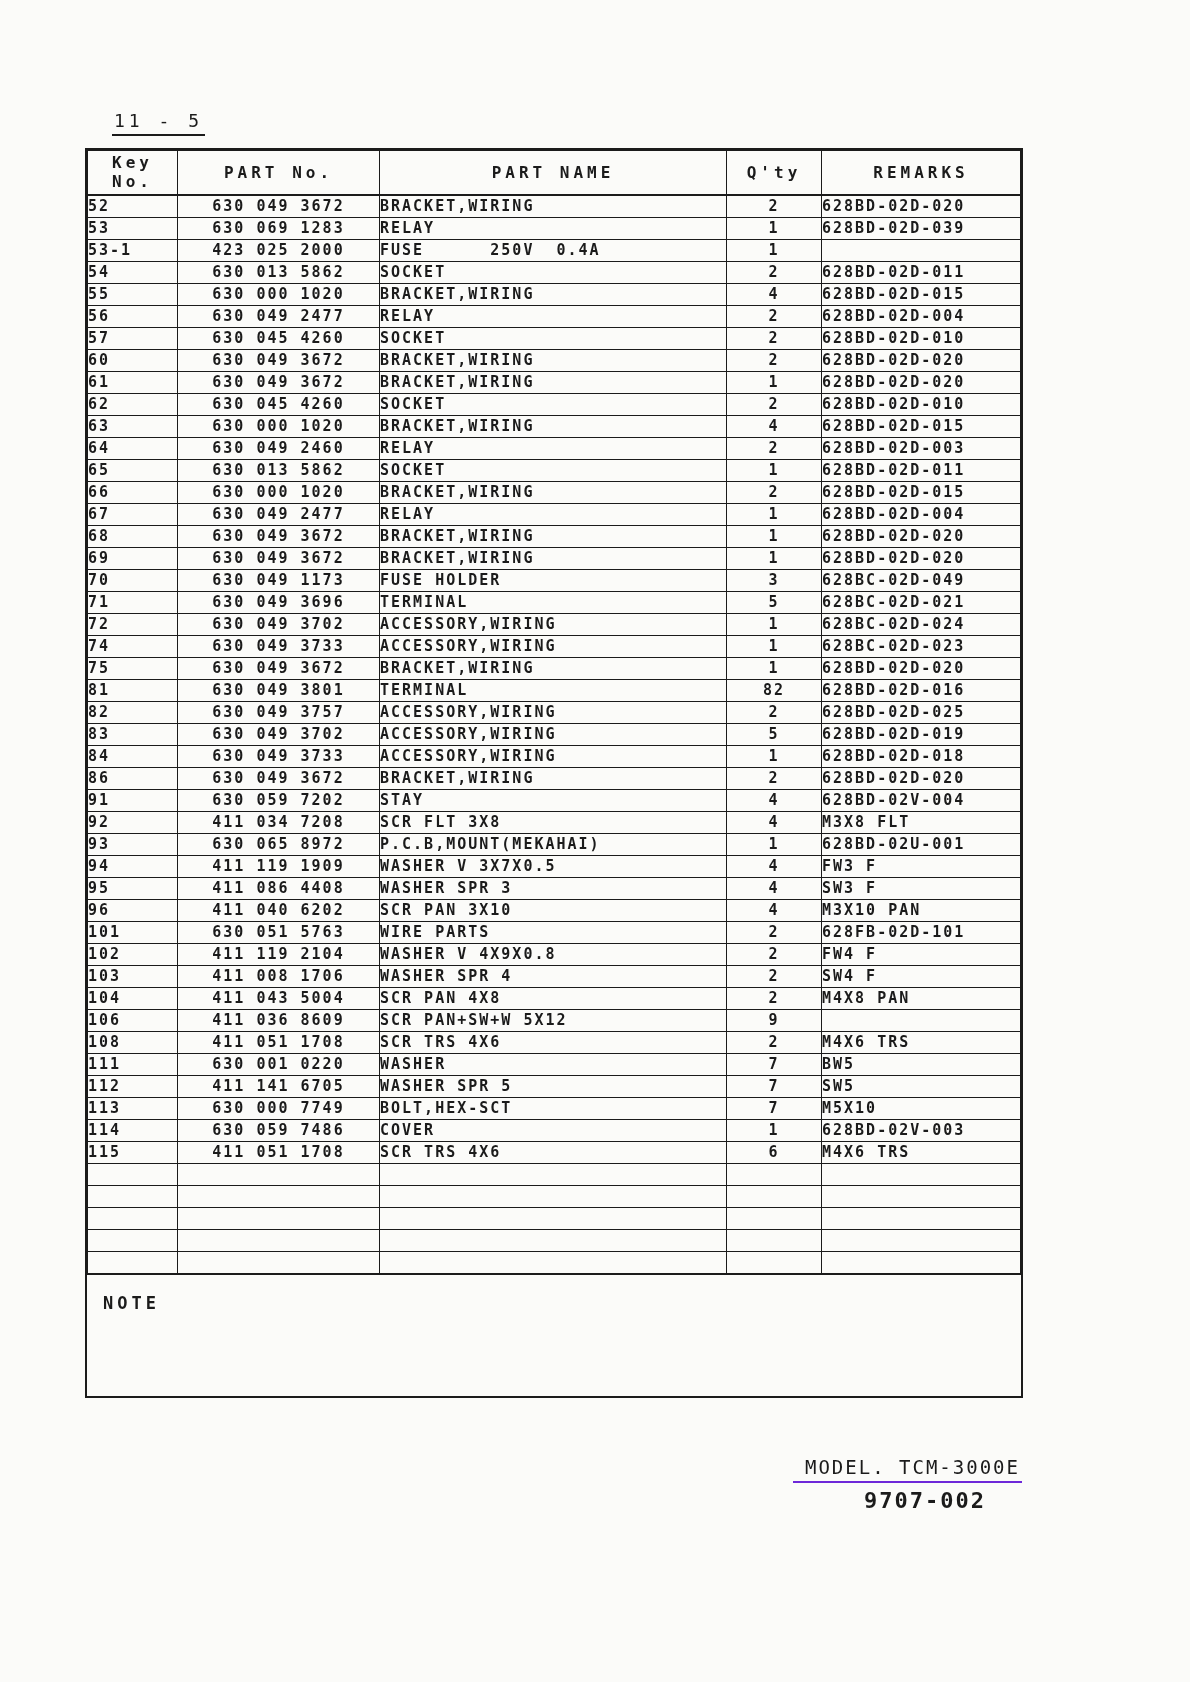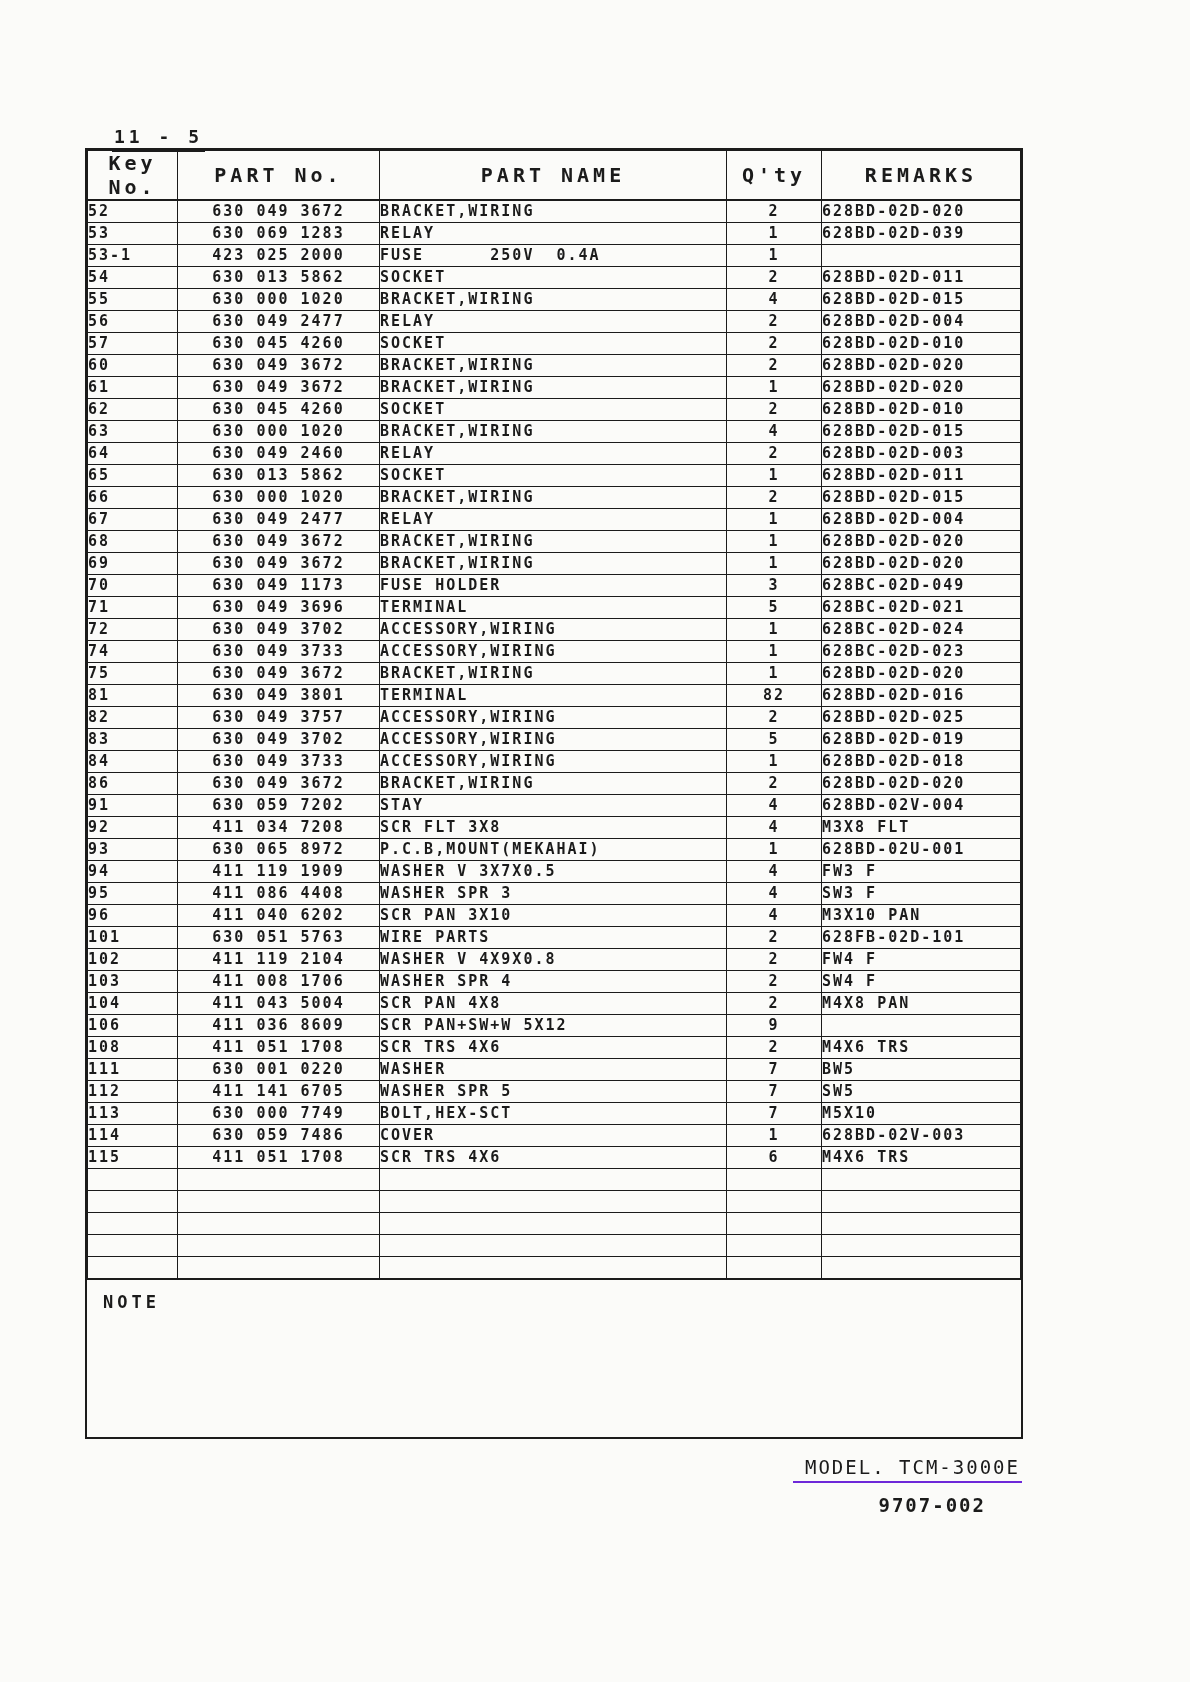--- a/index.html
+++ b/index.html
@@ -8,42 +8,42 @@
     width: 1190px;
     height: 1682px;
     position: relative;
     background: #fbfbf9;
     color: #1b1b1b;
     font-family: "DejaVu Sans Mono", "Liberation Mono", monospace;
   }
   .page-number {
     position: absolute;
     left: 112px;
-    top: 126px;
+    top: 110px;
     font-size: 18px;
-    font-weight: bold;
+    font-weight: normal;
     letter-spacing: 4px;
     border-bottom: 2px solid #1b1b1b;
     padding: 0 2px 3px 2px;
   }
   .table-wrap {
     position: absolute;
     left: 85px;
     top: 148px;
     width: 938px;
     border: 2px solid #1b1b1b;
   }
   table.parts-table {
     width: 100%;
     border-collapse: collapse;
     table-layout: fixed;
   }
   table.parts-table th {
     height: 44px;
-    font-size: 20px;
+    font-size: 16px;
     font-weight: bold;
     letter-spacing: 4px;
     border: 1px solid #1b1b1b;
     border-bottom: 2px solid #1b1b1b;
     padding: 0;
   }
   table.parts-table td {
     height: 22px;
     line-height: 21px;
     font-size: 15px;
@@ -54,45 +54,45 @@
     overflow: hidden;
     white-space: pre;
   }
   td.col0 { text-align: left; margin-left: 38px; }
   td.col1 { text-align: center; }
   td.col2 { text-align: left; padding-left: 9px; }
   td.col3 { text-align: center; }
   td.col4 { text-align: left; padding-left: 9px; margin-left: 15px; }
   .note-box {
     border-top: 1px solid #1b1b1b;
-    height: 158px;
-    padding: 12px 0 0 16px;
+    height: 122px;
+    padding: 18px 0 0 16px;
     font-size: 17px;
     font-weight: bold;
     letter-spacing: 4px;
   }
   .model-block {
     position: absolute;
     right: 168px;
     top: 1456px;
     text-align: right;
   }
   .model-label {
     display: inline-block;
     font-size: 19px;
     font-weight: normal;
     letter-spacing: 2px;
     border-bottom: 2px solid #6d28d9;
     padding: 0 2px 3px 12px;
   }
   .doc-number {
-    font-size: 19px;
+    font-size: 22px;
     font-weight: bold;
     letter-spacing: 2px;
-    margin-top: 11px;
+    margin-top: 5px;
     padding-right: 36px;
   }
 </style>
 </head>
 <body>
 
 <div class="page-number">11 - 5</div>
 
 <div class="table-wrap">
   <table class="parts-table">

